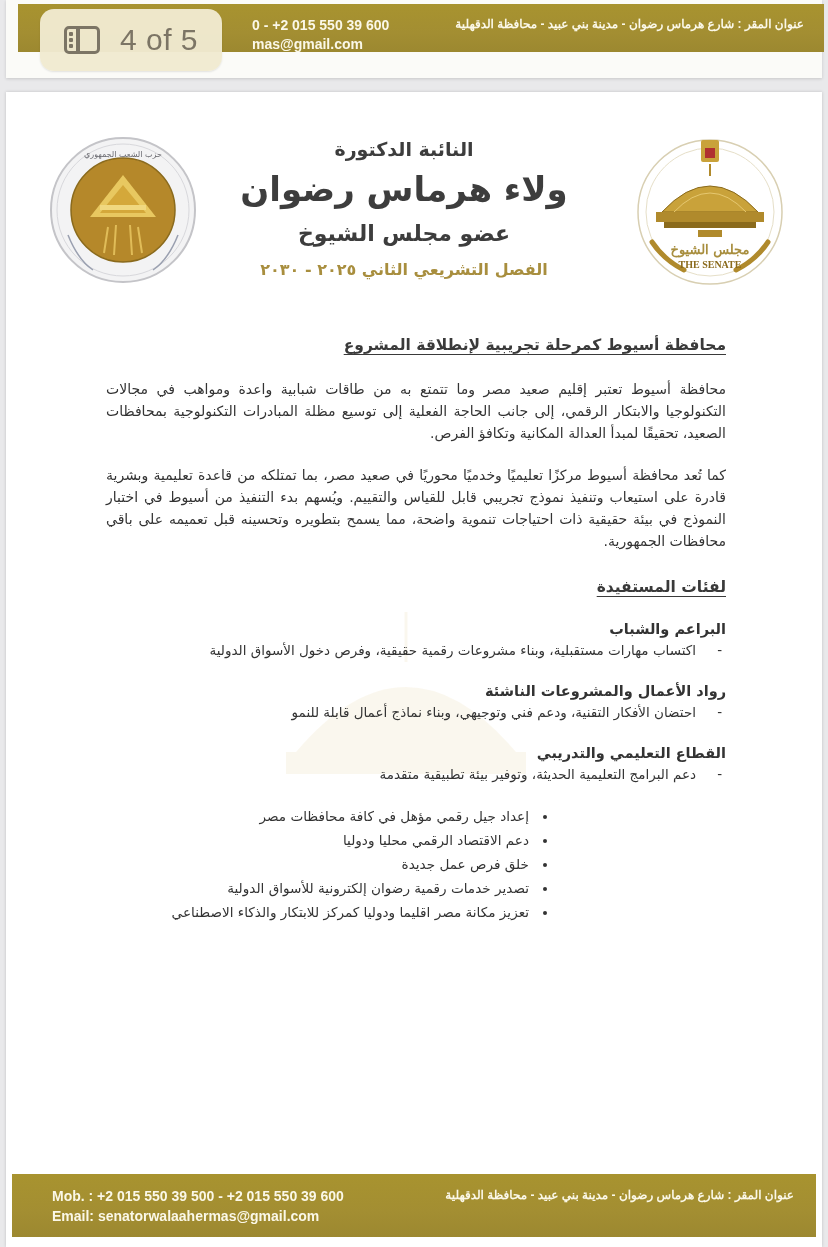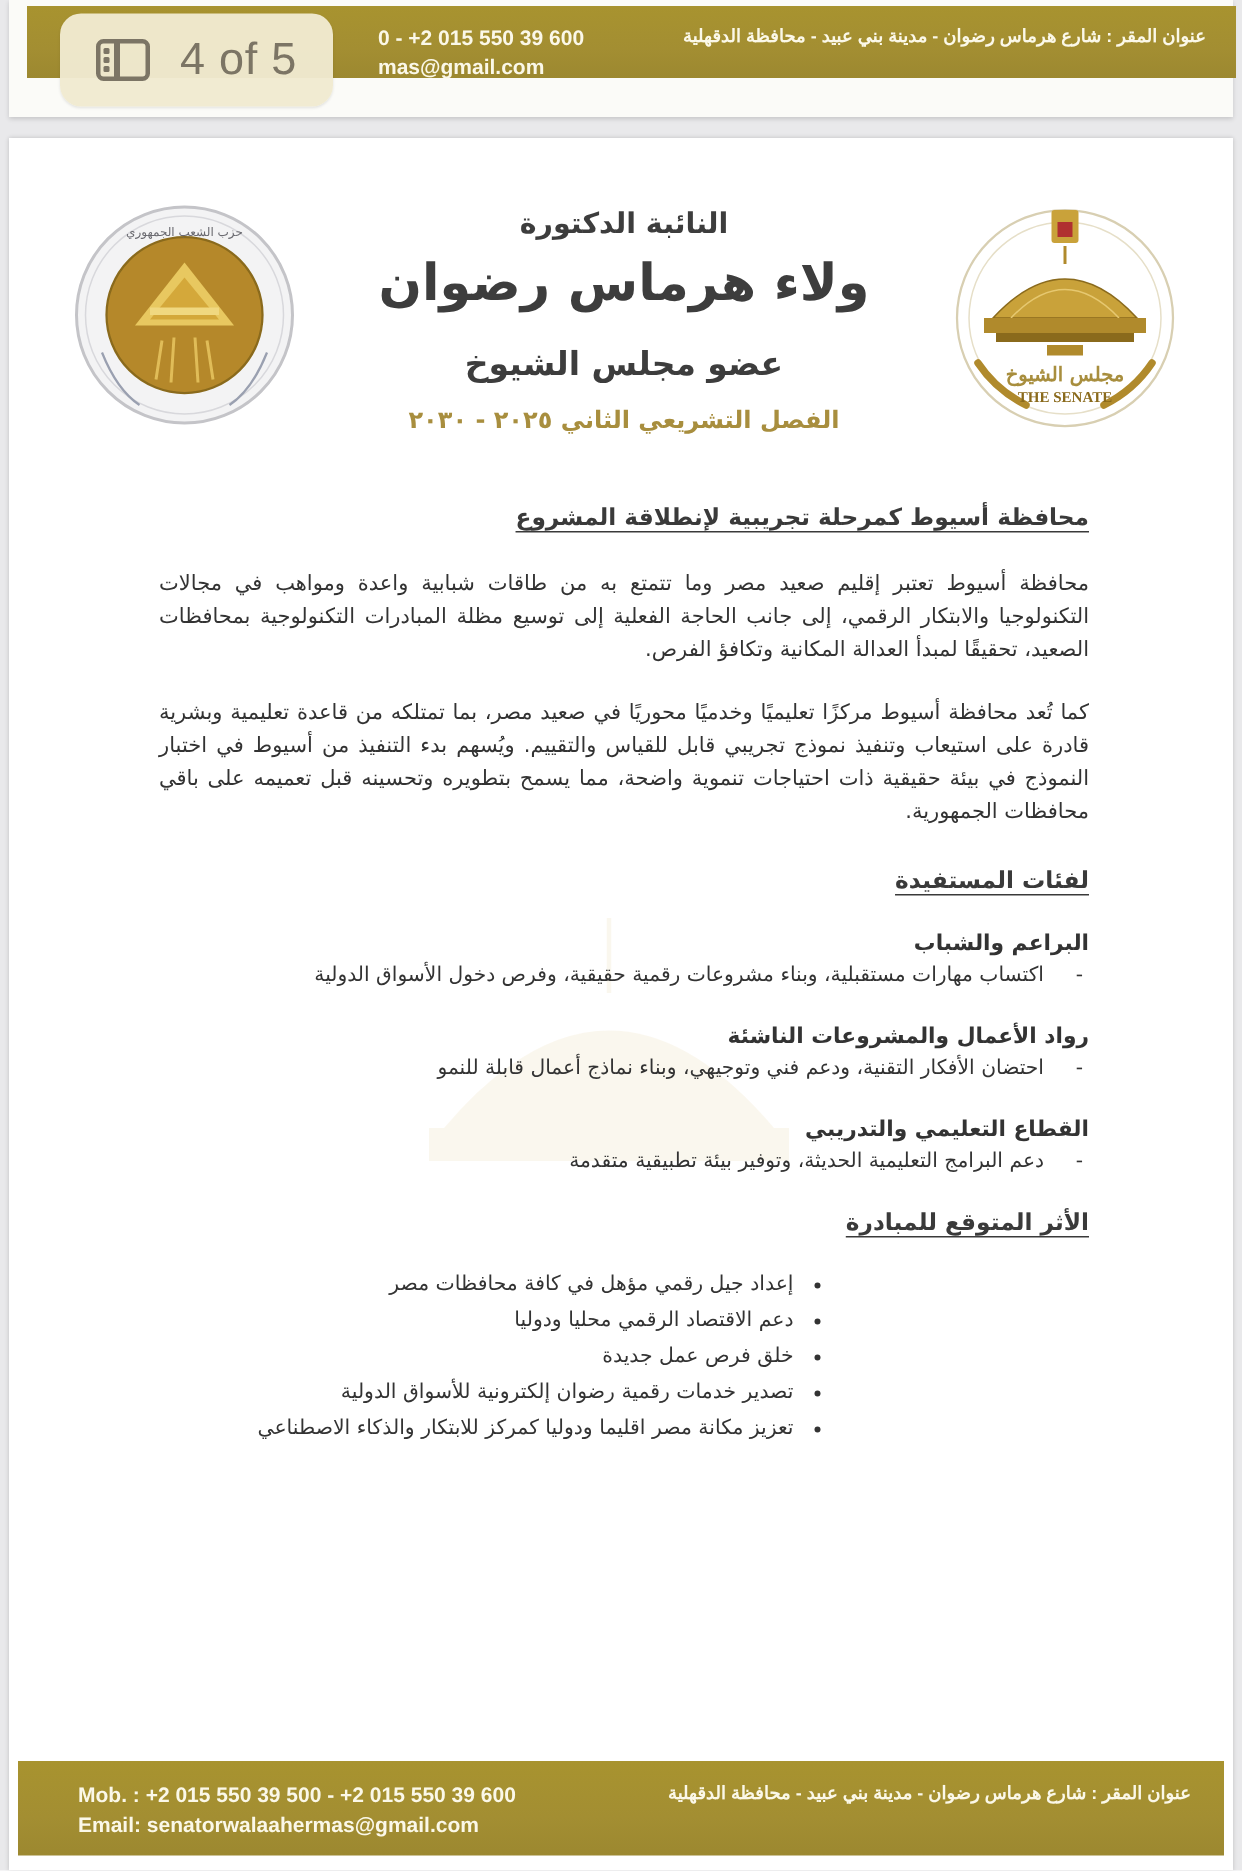--- a/index.html
+++ b/index.html
@@ -56,26 +56,26 @@
     position: absolute; left: 6px; top: 92px; width: 816px; height: 1155px;
     background: #ffffff;
     box-shadow: 0 0 3px rgba(0,0,0,0.18);
   }
   .watermark {
     position: absolute; left: 250px; top: 510px; width: 300px; height: 220px;
     opacity: 0.08;
   }
 
   .letterhead-center {
-    position: absolute; left: 230px; width: 360px; top: 42px;
+    position: absolute; left: 218px; width: 360px; top: 42px;
     text-align: center; direction: rtl;
   }
   .lh-title { font-size: 19px; font-weight: bold; color: #3d3d3d; line-height: 30px; }
   .lh-name { font-size: 34px; font-weight: bold; color: #3d3d3d; line-height: 46px; margin-top: 2px; }
-  .lh-role { font-size: 22px; font-weight: bold; color: #3d3d3d; line-height: 36px; margin-top: 14px; }
+  .lh-role { font-size: 22px; font-weight: bold; color: #3d3d3d; line-height: 36px; margin-top: 4px; }
   .lh-term { font-size: 16px; font-weight: bold; color: #a88e3e; line-height: 28px; margin-top: 4px; }
 
   .logo-left { position: absolute; left: 42px; top: 43px; width: 150px; height: 150px; }
   .logo-right { position: absolute; left: 628px; top: 38px; width: 152px; height: 160px; }
 
   .content {
     position: absolute; left: 100px; width: 620px; top: 240px;
     direction: rtl; text-align: right; color: #2f2f2f;
     font-size: 14px;
   }
@@ -182,21 +182,20 @@
     </div>
     <div style="margin-top:20px">
       <div class="sub-heading">رواد الأعمال والمشروعات الناشئة</div>
       <div class="dash-item">احتضان الأفكار التقنية، ودعم فني وتوجيهي، وبناء نماذج أعمال قابلة للنمو</div>
     </div>
     <div style="margin-top:20px">
       <div class="sub-heading">القطاع التعليمي والتدريبي</div>
       <div class="dash-item">دعم البرامج التعليمية الحديثة، وتوفير بيئة تطبيقية متقدمة</div>
     </div>
 
-    <div class="section-heading" style="margin-top:22px">الأثر المتوقع للمبادرة</div>
     <ul class="bullet-list" style="margin-top:20px">
       <li>إعداد جيل رقمي مؤهل في كافة محافظات مصر</li>
       <li>دعم الاقتصاد الرقمي محليا ودوليا</li>
       <li>خلق فرص عمل جديدة</li>
       <li>تصدير خدمات رقمية رضوان إلكترونية للأسواق الدولية</li>
       <li>تعزيز مكانة مصر اقليما ودوليا كمركز للابتكار والذكاء الاصطناعي</li>
     </ul>
   </div>
 
   <div class="footer-band">

